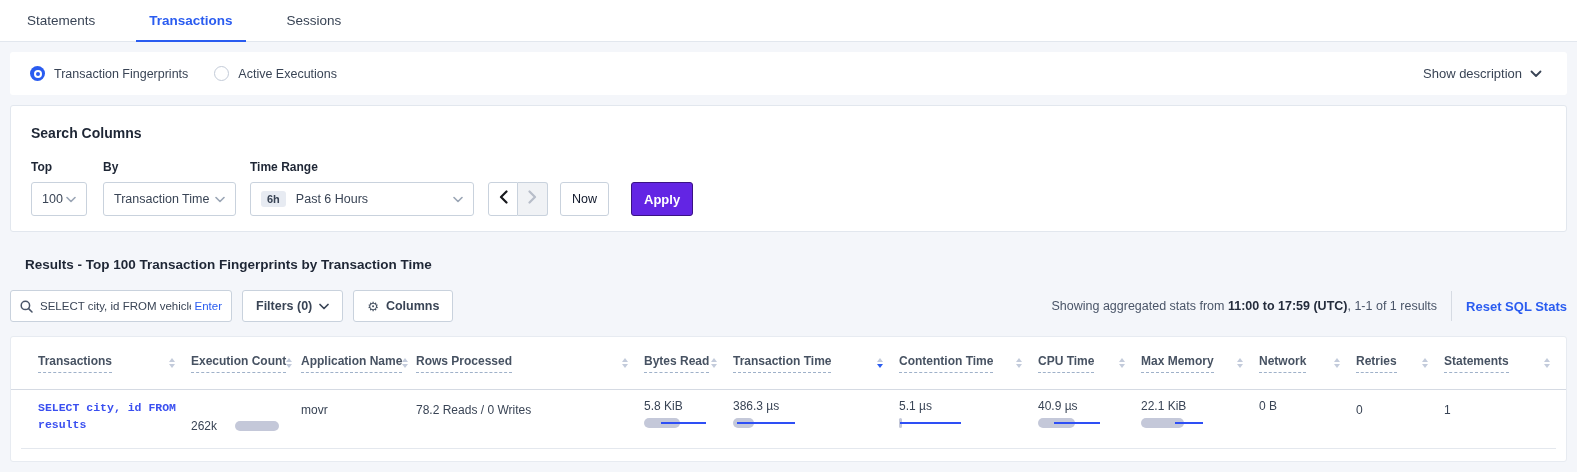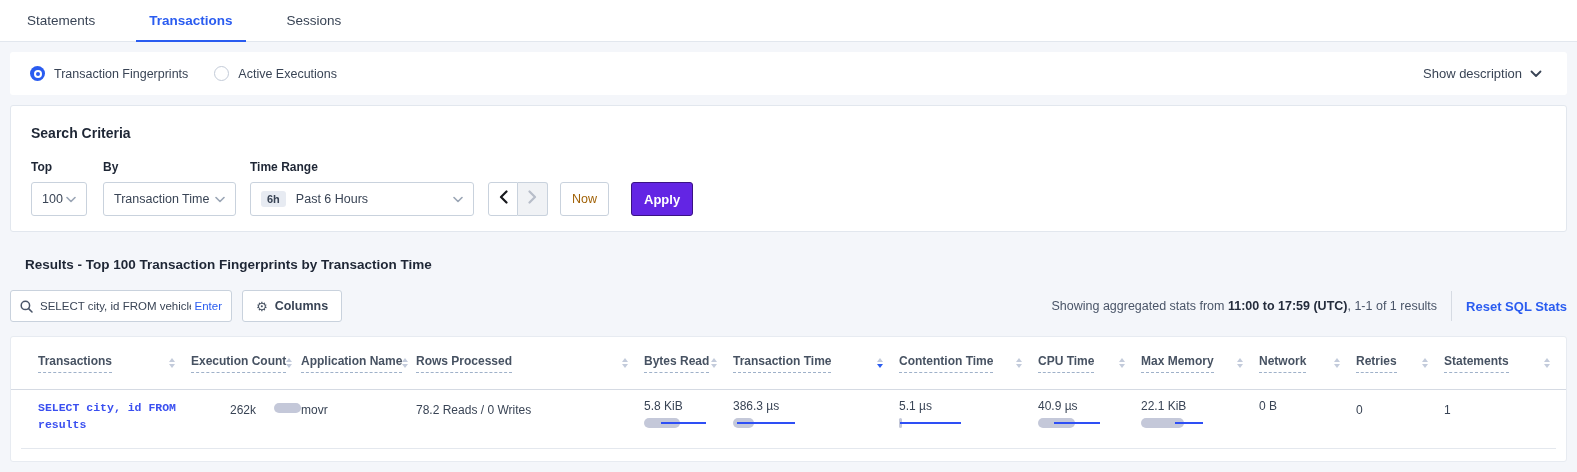--- a/index.html
+++ b/index.html
@@ -109,21 +109,21 @@
     border:1px solid #c9d2dd;
     background:#fff;
     display:flex; align-items:center; justify-content:center;
     cursor:pointer;
   }
   .arrow-btn.left { border-radius:3px 0 0 3px; }
   .arrow-btn.right { border-radius:0 3px 3px 0; border-left:none; background:#f0f2f5; cursor:default; }
   .now-btn {
     height:34px; padding:0 11px;
     border:1px solid #c9d2dd; border-radius:3px;
-    background:#fff; font-size:12.5px; color:#a16207;
+    background:#fff; font-size:12.5px; color:#0f172a;
     margin-right:22px; cursor:pointer;
     display:flex; align-items:center;
   }
   .apply-btn {
     height:34px; padding:0 12px;
     background:#6325e4;
     border:1px solid #3a1284; border-radius:3px;
     color:#fff; font-size:13px; font-weight:700;
     cursor:pointer; display:flex; align-items:center;
   }
@@ -193,21 +193,21 @@
   .sort.desc-active .tri-down { border-top-color:#2a5cf0; }
   .trow { padding-top:9px; height:58px; }
   .trow-border { border-bottom:1px solid #e4e8ee; margin:0 10px 0 10px; position:relative; top:-15px; }
   .td { font-size:12px; color:#394455; min-width:0; }
   .sql-link {
     font-family:"Liberation Mono", monospace;
     font-size:11.5px; font-weight:700;
     color:#3a4ff0; line-height:17px;
     cursor:pointer; white-space:pre-line;
   }
-  .exec-cell { display:flex; gap:18px; padding-top:4px;margin-left:39px; }
+  .exec-cell { display:flex; align-items:center; gap:18px; padding-top:4px; }
   .bar-track { position:relative; width:62px; height:10px; margin-top:5px; }
   .bar-track.inline { margin-top:0; width:44px; }
   .bar-gray {
     position:absolute; left:0; top:0; height:10px;
     background:#c4c8d9; border-radius:5px;
   }
   .bar-blue {
     position:absolute; top:3.75px; height:2.5px;
     background:#2e4ff5;
   }
@@ -240,21 +240,21 @@
     <span>Show description</span>
     <span class="chev">
       <svg width="12" height="8" viewBox="0 0 12 8">
           <polyline points="1.5,1.5 6,6 10.5,1.5" fill="none" stroke="#394455" stroke-width="1.8" stroke-linecap="round" stroke-linejoin="round"></polyline>
         </svg>
     </span>
   </div>
 </div>
 
 <div class="card criteria">
-  <div class="criteria-title">Search Criteria</div>
+  <div class="criteria-title">Search Columns</div>
   <div class="criteria-form">
     <div class="field">
       <span class="field-label">Top</span>
       <div class="select sel-top">
         <span>100</span>
         <span class="chev">
           <svg width="10" height="7" viewBox="0 0 10 7">
               <polyline points="1,1.5 5,5.5 9,1.5" fill="none" stroke="#9aa5b5" stroke-width="1.6" stroke-linecap="round" stroke-linejoin="round"></polyline>
             </svg>
         </span>
@@ -311,20 +311,28 @@
     <span>
       <svg class="icon-svg" width="13" height="13" viewBox="0 0 13 13">
           <circle cx="5.4" cy="5.4" r="4.2" fill="none" stroke="#4a5568" stroke-width="1.5"></circle>
           <line x1="8.6" y1="8.6" x2="12" y2="12" stroke="#4a5568" stroke-width="1.5" stroke-linecap="round"></line>
         </svg>
     </span>
     <input value="SELECT city, id FROM vehicles W" style="">
     <span class="enter-hint">Enter</span>
   </div>
   <div class="tb-btn">
+    <span>Filters (0)</span>
+    <span class="chev">
+      <svg width="10" height="7" viewBox="0 0 10 7">
+          <polyline points="1,1.5 5,5.5 9,1.5" fill="none" stroke="#394455" stroke-width="1.7" stroke-linecap="round" stroke-linejoin="round"></polyline>
+        </svg>
+    </span>
+  </div>
+  <div class="tb-btn">
     <span class="gear">⚙</span>
     <span>Columns</span>
   </div>
   <div class="toolbar-right">
     <span class="stats-summary"><span>Showing aggregated stats from </span><b>11:00 to 17:59 (UTC)</b><span>, 1-1 of 1 results</span></span>
     <span class="v-divider"></span>
     <span class="reset-link">Reset SQL Stats</span>
   </div>
 </div>
 

